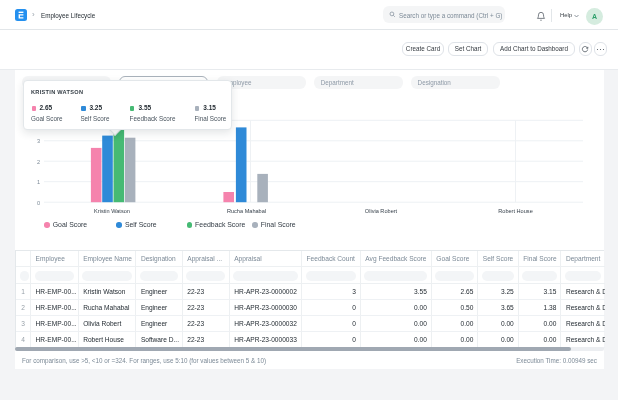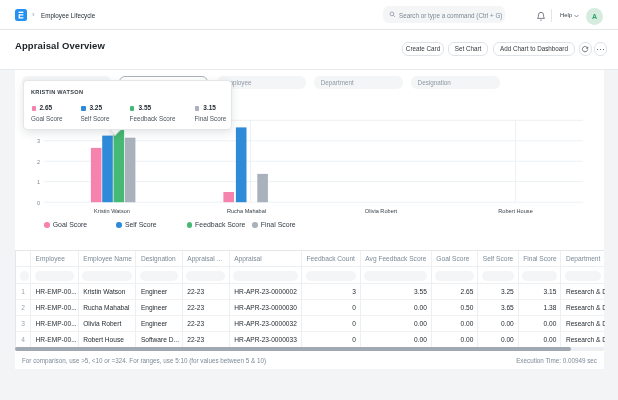--- a/index.html
+++ b/index.html
@@ -91,21 +91,20 @@
   <div class="help">Help</div>
   <div class="caret">
       <svg style="display:block" width="5" height="4" viewBox="0 0 10 8">
         <path d="M1 2 L5 6 L9 2" fill="none" stroke="#6f7a84" stroke-width="1.6"></path>
       </svg>
     </div>
   <div class="avatar">A</div>
 </div>
 
 <div class="head">
-  <div class="title">Appraisal Overview</div>
   <div class="btn" style="left:402px;width:42px;">Create Card</div>
   <div class="btn" style="left:448px;width:40px;">Set Chart</div>
   <div class="btn" style="left:493px;width:82px;">Add Chart to Dashboard</div>
   <div class="btn" style="left:578.5px;width:13px;"><svg width="8" height="8" viewBox="0 0 24 24" style="margin-top:2.5px" fill="none" stroke="#4c555e" stroke-width="2.4">
         <path d="M19.5 9.5 A8 8 0 1 0 20 13.5"></path>
         <path d="M20.5 5.5 v4.5 h-4.5" fill="none"></path>
       </svg></div>
   <div class="btn" style="left:593.5px;width:13px;"><svg width="9" height="3" viewBox="0 0 18 6" style="margin-top:5px">
         <circle cx="3" cy="3" r="1.1" fill="#4c555e"></circle>
         <circle cx="9" cy="3" r="1.1" fill="#4c555e"></circle>

